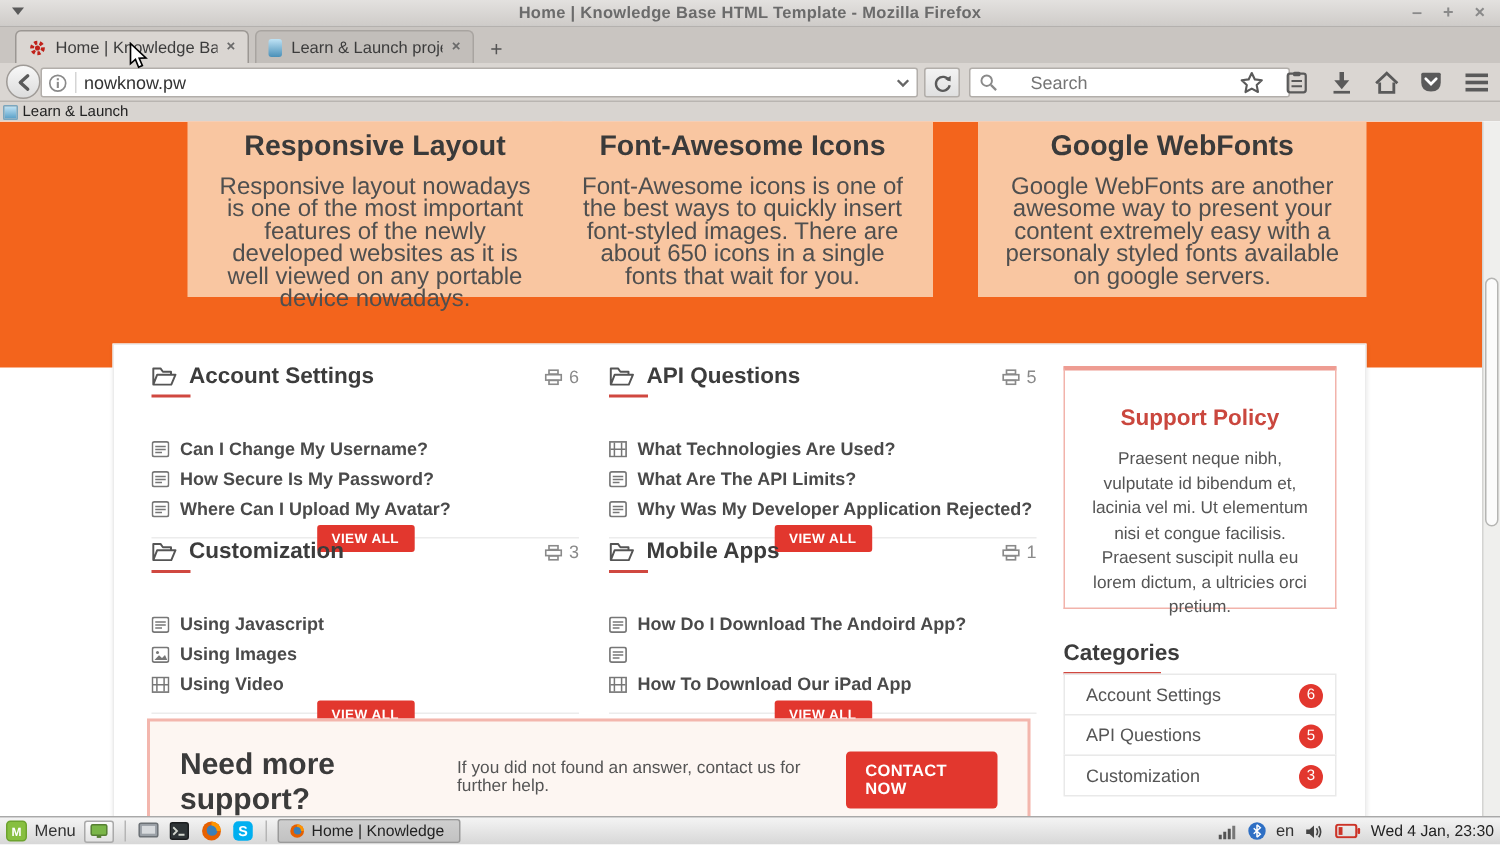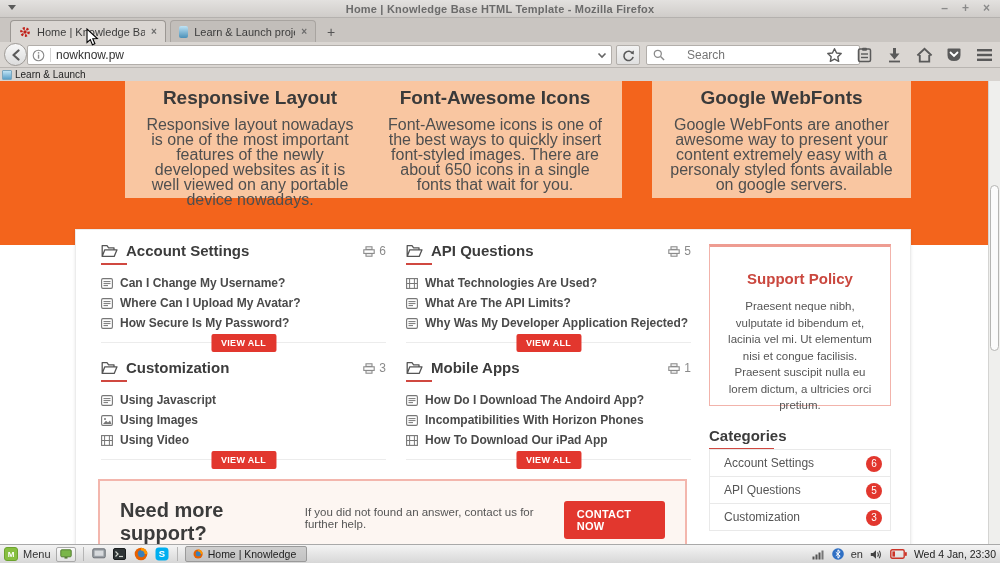--- a/index.html
+++ b/index.html
@@ -56,21 +56,21 @@
 
   .card { position:absolute; left:75px; top:148px; width:836px; height:340px; background:#fff;
     border:1px solid #ececec; box-shadow:0 1px 3px rgba(0,0,0,.10); }
 
   .kbsec { position:absolute; width:285px; }
   .kbhead { position:relative; height:26px; }
   .kbhead .fold { position:absolute; left:0; top:2px; }
   .kbhead .kbtitle { position:absolute; left:25px; top:0; font-size:15px; font-weight:bold; color:#3c3c3c; text-decoration:none; }
   .kbhead .redline { position:absolute; left:0; top:21px; width:26px; height:2px; background:#d04840; }
   .kbcount { position:absolute; right:0; top:2px; font-size:12px; color:#8a8a8a; display:flex; align-items:center; gap:4px; }
-  .kbitems { list-style:none; margin-top:5px; }
+  .kbitems { list-style:none; margin-top:21px; }
   .kbitems li { height:20px; display:flex; align-items:center; gap:7px; }
   .kbitems a { font-size:12px; font-weight:bold; color:#4a4a4a; text-decoration:none; }
   .kbfoot { position:relative; margin-top:9px; border-top:1px solid #ececec; }
   .viewall { position:absolute; left:50%; top:0; transform:translate(-50%,-50%);
     background:#e2372e; color:#fff; font-size:9px; font-weight:bold; padding:4px 10px; border-radius:2px; text-decoration:none; letter-spacing:.3px; }
 
   .sidebar { position:absolute; left:633px; top:14px; width:182px; }
   .supportbox { border:1px solid #f2b3ab; border-top:3px solid #ee9c92; height:162px; text-align:center; padding:23px 12px 0 12px; }
   .supportbox h3 { font-size:15px; font-weight:bold; color:#ca473e; }
   .supportbox p { font-size:11.5px; color:#555; line-height:16.5px; margin-top:11px; }
@@ -273,30 +273,30 @@
               </svg>
             <a href="#">Can I Change My Username?</a>
           </li>
           <li>
             <svg width="12" height="11" viewBox="0 0 12 11">
                 <rect x="0.6" y="0.6" width="10.8" height="9.8" rx="1.3" fill="none" stroke="#777" stroke-width="1.1"></rect>
                 <line x1="2.5" y1="3.6" x2="9.5" y2="3.6" stroke="#777"></line>
                 <line x1="2.5" y1="5.6" x2="9.5" y2="5.6" stroke="#777"></line>
                 <line x1="2.5" y1="7.6" x2="7" y2="7.6" stroke="#777"></line>
               </svg>
+            <a href="#">How Secure Is My Password?</a>
+          </li>
+          <li>
+            <svg width="12" height="11" viewBox="0 0 12 11">
+                <rect x="0.6" y="0.6" width="10.8" height="9.8" rx="1.3" fill="none" stroke="#777" stroke-width="1.1"></rect>
+                <line x1="2.5" y1="3.6" x2="9.5" y2="3.6" stroke="#777"></line>
+                <line x1="2.5" y1="5.6" x2="9.5" y2="5.6" stroke="#777"></line>
+                <line x1="2.5" y1="7.6" x2="7" y2="7.6" stroke="#777"></line>
+              </svg>
             <a href="#">Where Can I Upload My Avatar?</a>
-          </li>
-          <li>
-            <svg width="12" height="11" viewBox="0 0 12 11">
-                <rect x="0.6" y="0.6" width="10.8" height="9.8" rx="1.3" fill="none" stroke="#777" stroke-width="1.1"></rect>
-                <line x1="2.5" y1="3.6" x2="9.5" y2="3.6" stroke="#777"></line>
-                <line x1="2.5" y1="5.6" x2="9.5" y2="5.6" stroke="#777"></line>
-                <line x1="2.5" y1="7.6" x2="7" y2="7.6" stroke="#777"></line>
-              </svg>
-            <a href="#">How Secure Is My Password?</a>
           </li>
         </ul>
         <div class="kbfoot">
           <a href="#" class="viewall">VIEW ALL</a>
         </div>
       </div>
 
       <div class="kbsec" style="left:330px; top:12px;">
         <div class="kbhead">
           <span class="fold">
@@ -428,21 +428,20 @@
               </svg>
             <a href="#">How Do I Download The Andoird App?</a>
           </li>
           <li>
             <svg width="12" height="11" viewBox="0 0 12 11">
                 <rect x="0.6" y="0.6" width="10.8" height="9.8" rx="1.3" fill="none" stroke="#777" stroke-width="1.1"></rect>
                 <line x1="2.5" y1="3.6" x2="9.5" y2="3.6" stroke="#777"></line>
                 <line x1="2.5" y1="5.6" x2="9.5" y2="5.6" stroke="#777"></line>
                 <line x1="2.5" y1="7.6" x2="7" y2="7.6" stroke="#777"></line>
               </svg>
-            <a href="#">Incompatibilities With Horizon Phones</a>
           </li>
           <li>
             <svg width="12" height="11" viewBox="0 0 12 11">
                 <rect x="0.6" y="0.6" width="10.8" height="9.8" fill="none" stroke="#777" stroke-width="1.1"></rect>
                 <line x1="3.6" y1="1" x2="3.6" y2="10" stroke="#777"></line>
                 <line x1="8.4" y1="1" x2="8.4" y2="10" stroke="#777"></line>
                 <line x1="1" y1="5.5" x2="11" y2="5.5" stroke="#777"></line>
               </svg>
             <a href="#">How To Download Our iPad App</a>
           </li>

